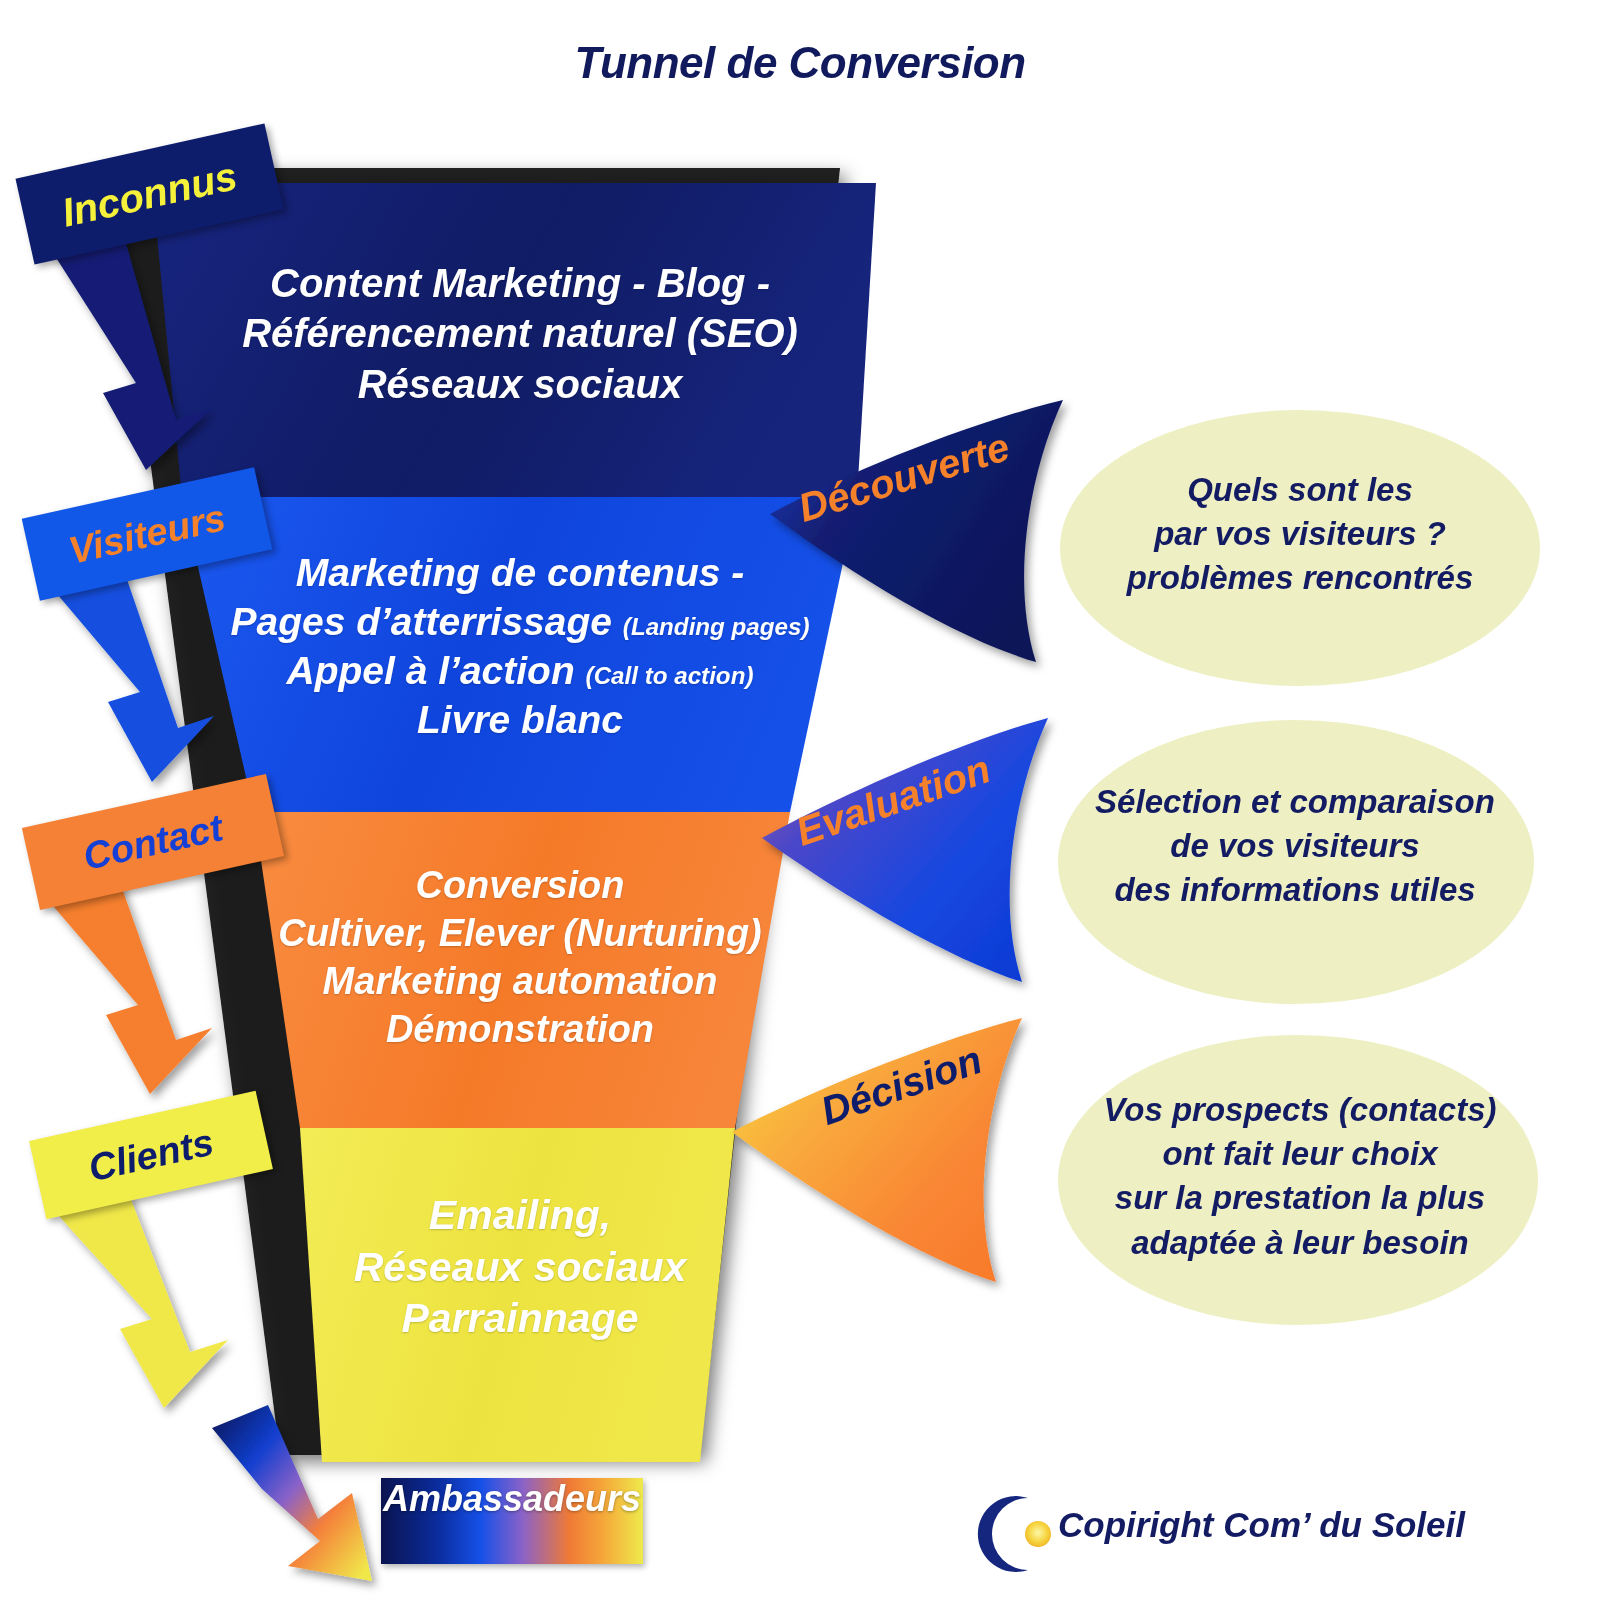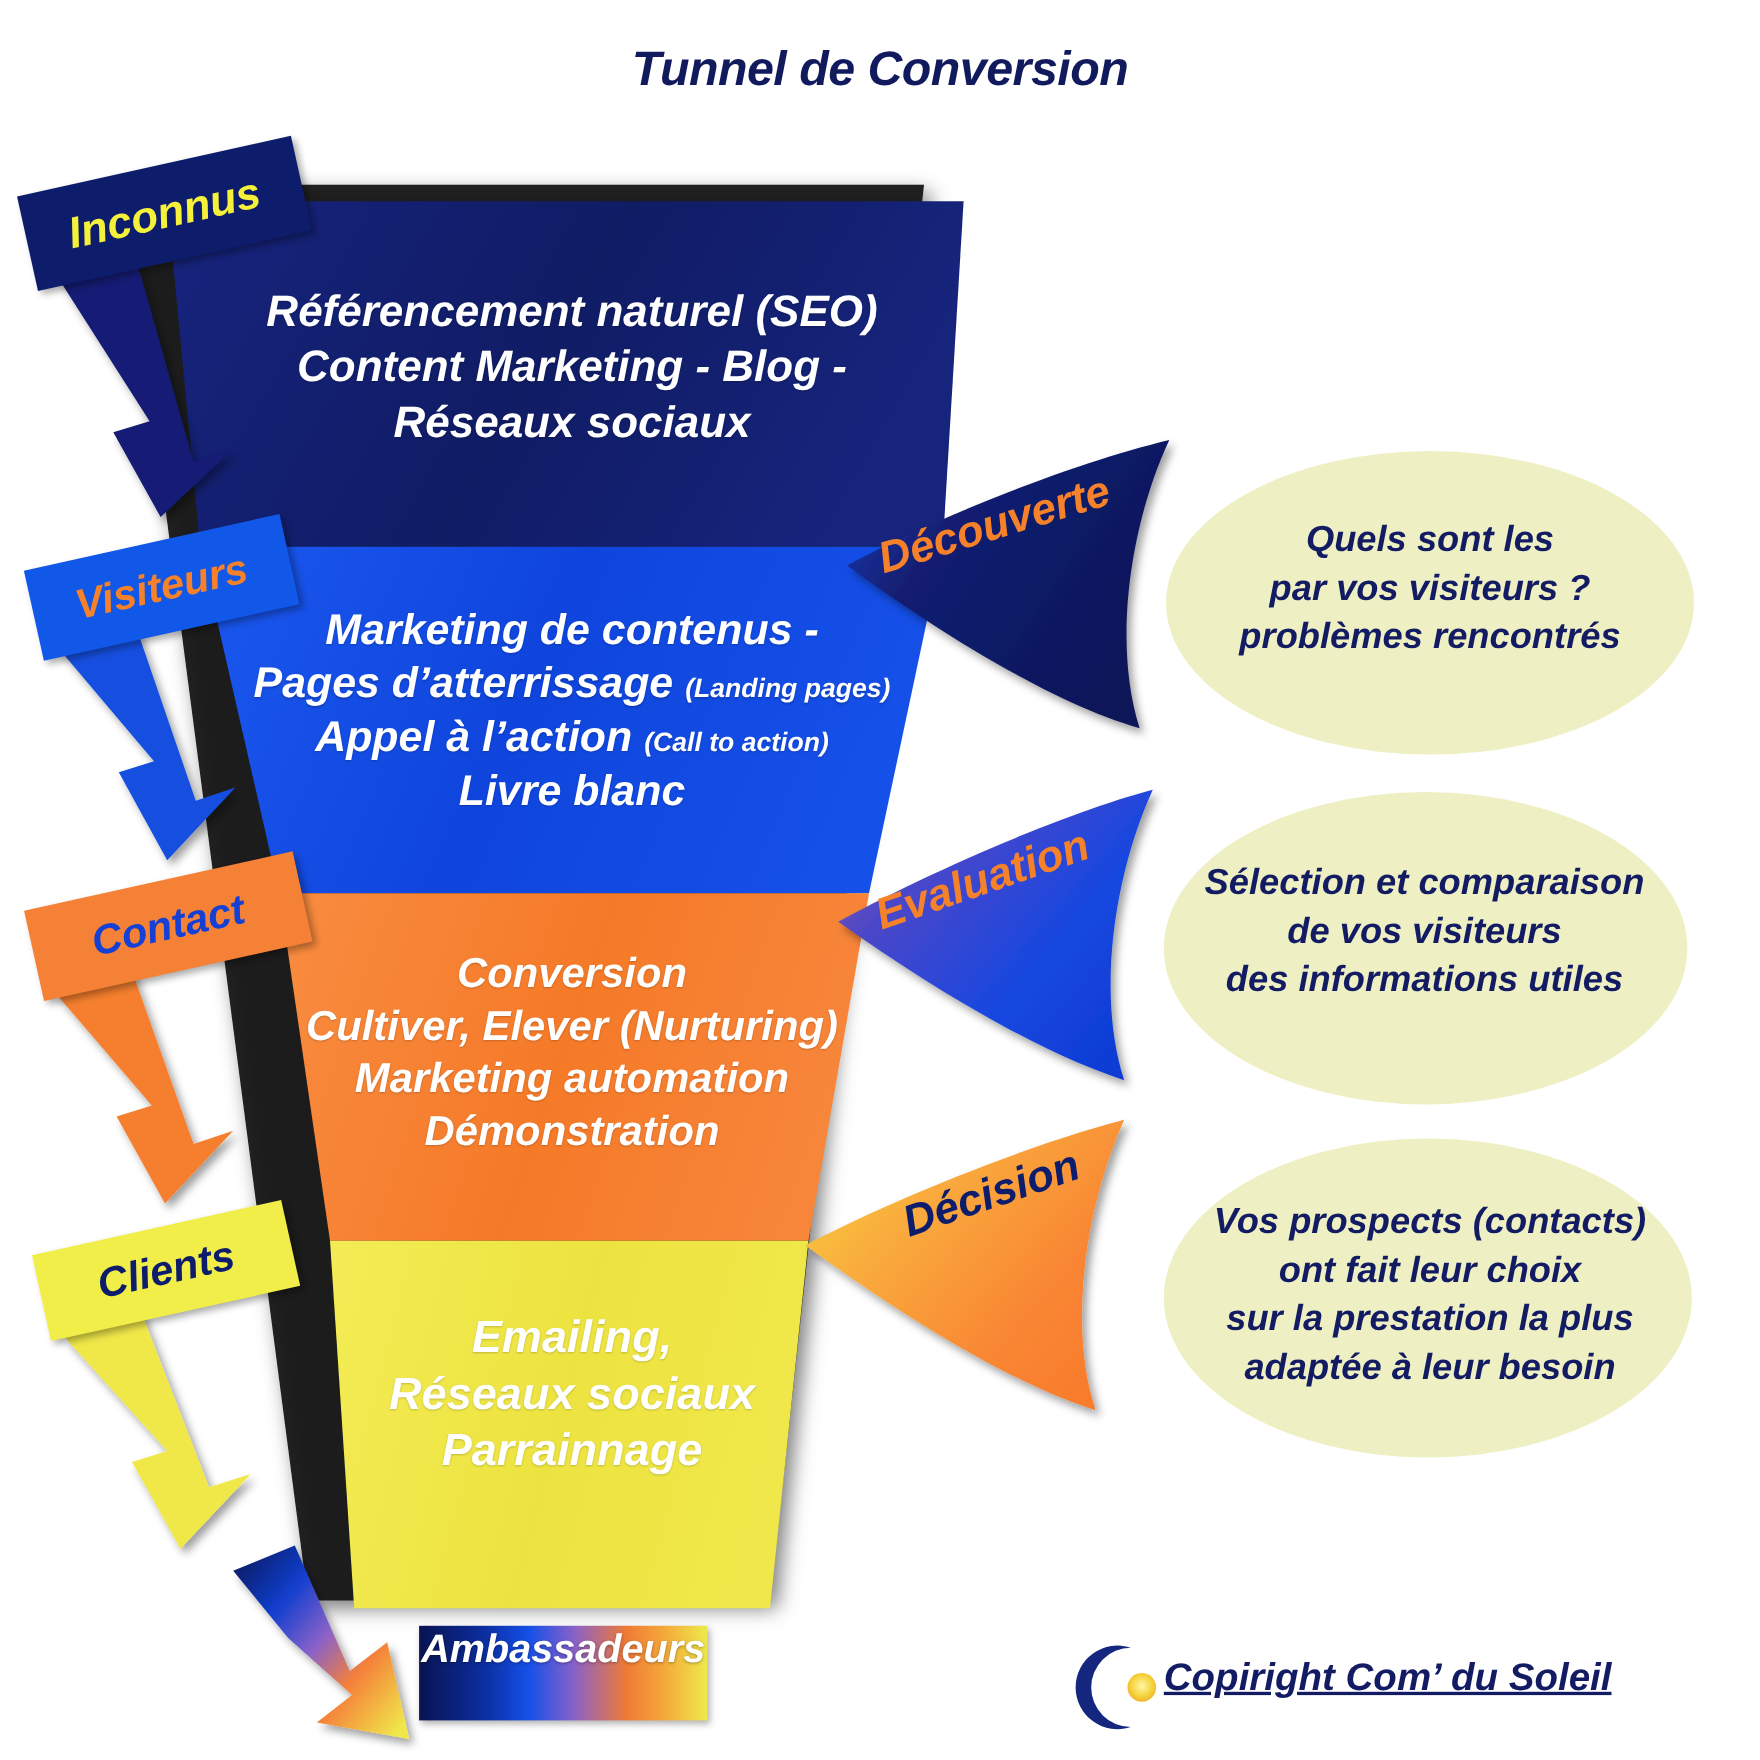--- a/index.html
+++ b/index.html
@@ -79,21 +79,21 @@
   #ambassadeurs-bar span{
     color:#ffffff;font-weight:bold;font-style:italic;font-size:36px;
     text-shadow:0 1px 3px rgba(0,0,0,.35);
   }
 
   
   #copyright{
     position:absolute;left:978px;top:1492px;display:flex;align-items:center;gap:14px;
   }
   #copyright .cr-text{
-    color:#131c63;font-weight:bold;font-style:italic;font-size:35px;white-space:nowrap;text-decoration:underline;
+    color:#131c63;font-weight:bold;font-style:italic;font-size:35px;white-space:nowrap;
   }
 </style>
 </head>
 <body>
 
 <div id="stage">
 
   <svg viewBox="0 0 1600 1600" xmlns="http://www.w3.org/2000/svg" aria-hidden="true">
     <defs>
       <filter id="softshadow" x="-40%" y="-40%" width="200%" height="200%">
@@ -214,22 +214,22 @@
     <g transform="translate(984,1494)">
       <path d="M44,4 A38,38 0 1 0 44,76 A30,30 0 1 1 44,4 Z" fill="#15267f"></path>
       <path d="M52,16 A26,26 0 1 0 52,68 A20,20 0 1 1 52,16 Z" fill="#f07b28"></path>
       <circle cx="54" cy="40" r="13" fill="url(#sunGrad)"></circle>
     </g>
   </svg>
 
   <div class="page-title">Tunnel de Conversion</div>
 
   <div class="stage-text" id="txt-awareness">
+    <div>Content Marketing - Blog -</div>
     <div>Référencement naturel (SEO)</div>
-    <div>Content Marketing - Blog -</div>
     <div>Réseaux sociaux</div>
   </div>
 
   <div class="stage-text" id="txt-interest">
     <div>Marketing de contenus -</div>
     <div>
       <span>Pages d’atterrissage </span><span class="small">(Landing pages)</span>
     </div>
     <div>
       <span>Appel à l’action </span><span class="small">(Call to action)</span>

